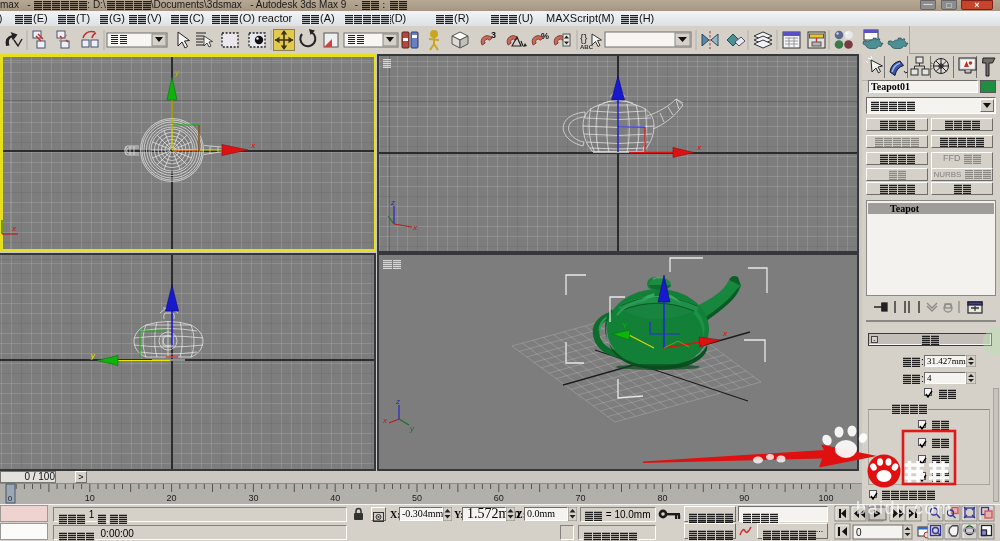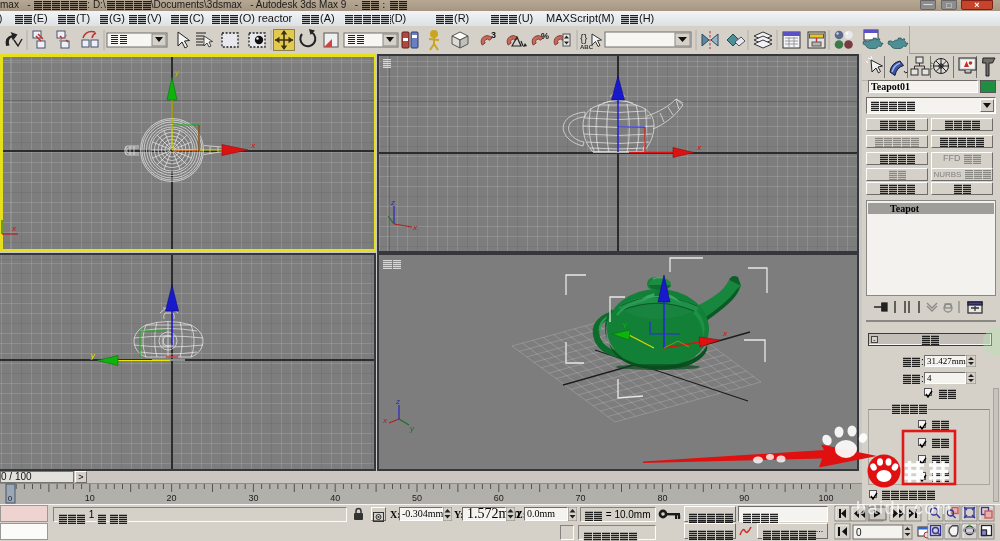--- a/index.html
+++ b/index.html
@@ -529,21 +529,21 @@
           <path d="M1 4l2 3 4-6" stroke="#000" stroke-width="1.4" fill="none"></path>
         </svg></span>
   <i class="z ab" style="left:69px;top:418px;width:19px;height:10px"></i>
   <span class="cb" style="left:7px;top:436px"><svg width="8" height="8">
           <path d="M1 4l2 3 4-6" stroke="#000" stroke-width="1.4" fill="none"></path>
         </svg></span>
   <i class="z ab" style="left:19px;top:436px;width:55px;height:10px"></i>
 </div>
 
 <div class="ab" style="left:0;top:471px;width:862px;height:13px;background:#cbc7c0"></div>
-<div class="ab" style="left:0;top:471px;width:74px;height:12px;background:#e3e1dc;border:1px solid #77756f;font-size:10px;line-height:10px;text-align:left;color:#111">0 / 100</div>
+<div class="ab" style="left:0;top:471px;width:56px;height:12px;background:#e3e1dc;border:1px solid #77756f;font-size:10px;line-height:10px;text-align:right;color:#111">0 / 100</div>
 <div class="btn ab" style="left:75px;top:471px;width:12px;height:12px;font-size:9px;line-height:10px">&gt;</div>
 <svg class="ab" style="left:0;top:483px" width="862" height="21" viewBox="0 0 862 21">
   <rect width="862" height="21" fill="#b2b0ab"></rect>
   <rect y="0" width="862" height="1" fill="#8e8c87"></rect>
   <g stroke="#55534f" stroke-width="1">
   <g id="tk">
           <line x1="8.0" y1="1" x2="8.0" y2="9"></line>
           <line x1="16.2" y1="1" x2="16.2" y2="6"></line>
           <line x1="24.4" y1="1" x2="24.4" y2="6"></line>
           <line x1="32.5" y1="1" x2="32.5" y2="6"></line>
@@ -662,20 +662,21 @@
         <text x="826.0" y="18">100</text>
       </g>
   <rect x="6" y="1" width="9" height="19" fill="#9aa7b4" stroke="#4a5866"></rect>
   <text x="10" y="18" font-size="8" fill="#223" text-anchor="middle" font-family="Liberation Sans">0</text>
 </svg>
 
 <div class="ab" style="left:0;top:504px;width:1000px;height:37px;background:#d5d1c9;border-top:1px solid #f5f4f2"></div>
 <div class="ab" style="left:0;top:505px;width:48px;height:17px;background:#efd3d1;border:1px solid #9a9894"></div>
 <div class="ab" style="left:0;top:523px;width:48px;height:17px;background:#fbfbf9;border:1px solid #9a9894"></div>
 <div class="sk ab" style="left:53px;top:507px;width:294px;height:15px"><i class="z" style="width:28px;height:10px;margin:2px 0 0 4px"></i><span style="font-size:10px;vertical-align:top;line-height:14px"> 1 </span><i class="z" style="width:9px;height:10px;margin-top:2px"></i><span style="font-size:10px;vertical-align:top;line-height:14px"> </span><i class="z" style="width:19px;height:10px;margin-top:2px"></i></div>
+<div class="sk ab" style="left:53px;top:525px;width:294px;height:15px"><i class="z" style="width:37px;height:10px;margin:2px 0 0 4px"></i><span style="font-size:10px;vertical-align:top;line-height:15px">&nbsp;&nbsp;0:00:00</span></div>
 <svg class="ab" style="left:352px;top:507px" width="14" height="15">
       <rect x="2" y="6" width="9" height="7" rx="1" fill="#333"></rect>
       <path d="M4 6 V4 a2.5 2.5 0 0 1 5 0 V6" fill="none" stroke="#333" stroke-width="1.5"></path>
     </svg>
 <div class="btn ab" style="left:371px;top:507px;width:15px;height:14px"><svg width="11" height="10">
         <rect x="0.5" y="0.5" width="10" height="9" fill="none" stroke="#333"></rect>
         <circle cx="5.5" cy="5" r="2.5" fill="none" stroke="#333"></circle>
         <circle cx="5.5" cy="5" r="1" fill="#333"></circle>
       </svg></div>
 <span class="ab" style="left:390px;top:509px;font-size:10px;font-weight:bold;font-family:'Liberation Serif',serif">X:</span>

